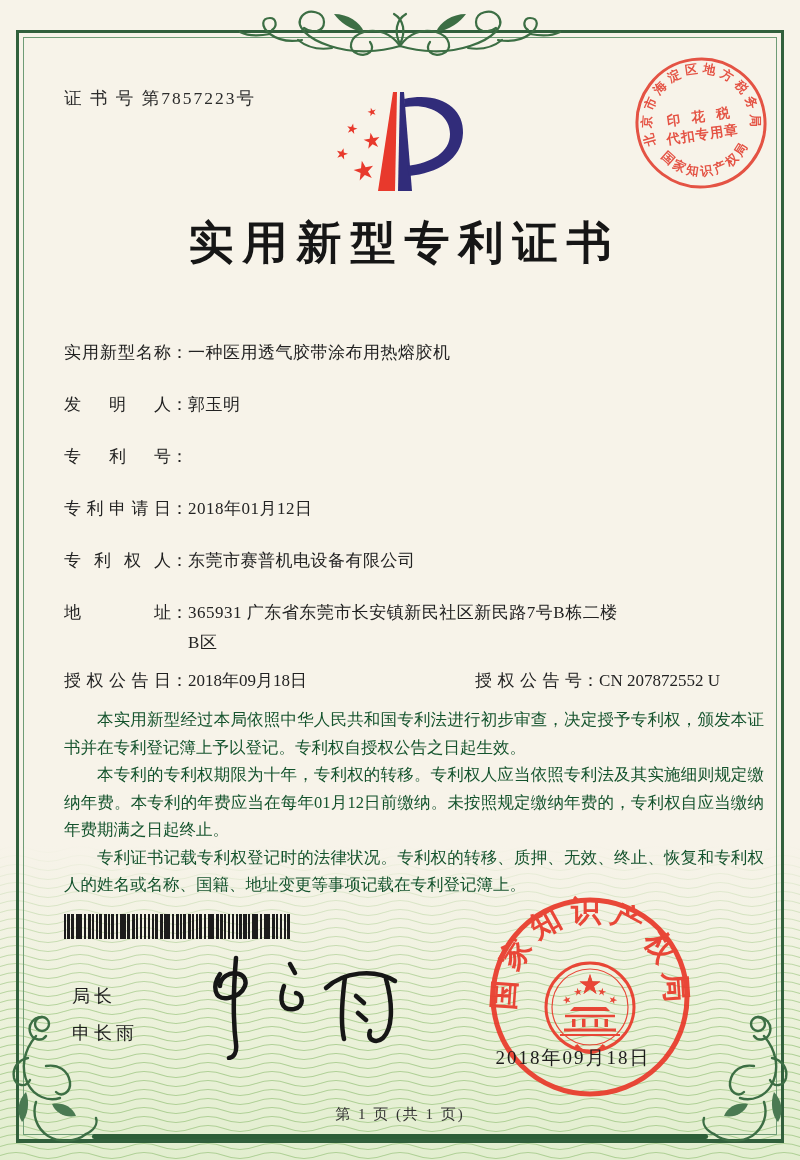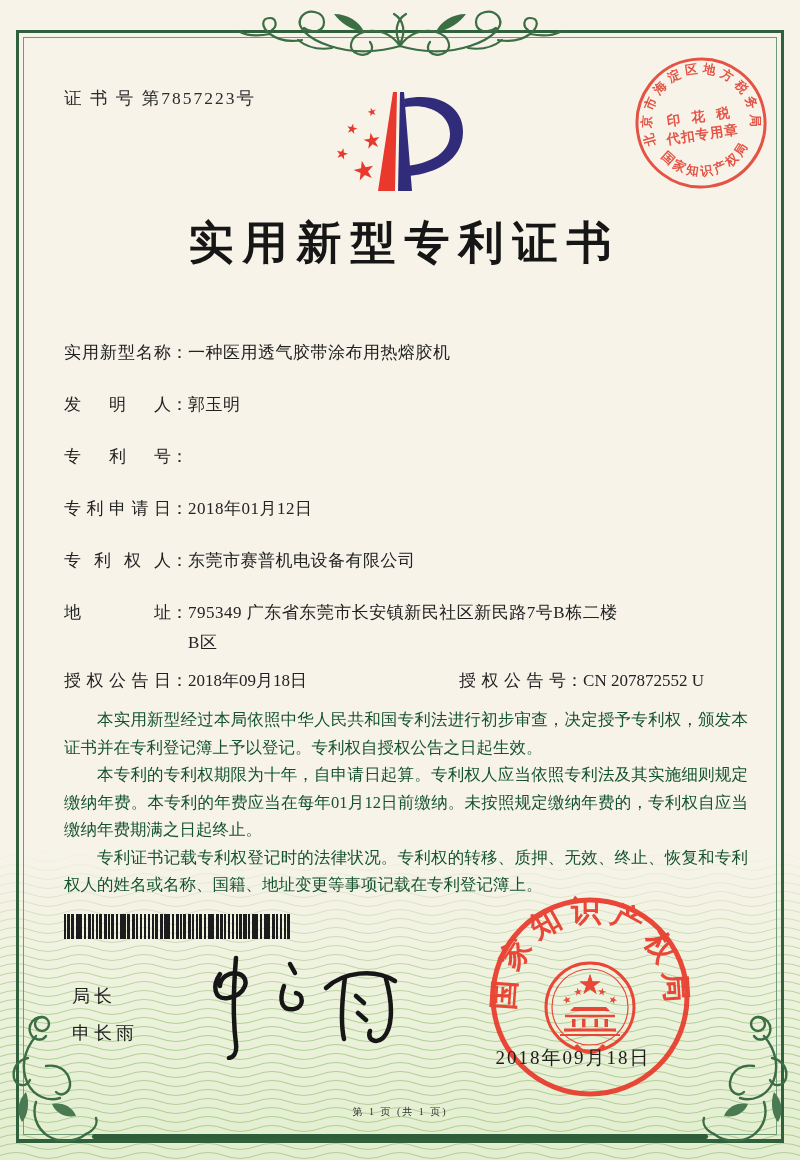--- a/index.html
+++ b/index.html
@@ -26,21 +26,21 @@
   
   .cert-no{position:absolute;left:64px;top:86px;font-size:17.5px;letter-spacing:2px;
     color:#2b2b2b;z-index:3;}
   .cnipa-logo{position:absolute;left:325px;top:78px;width:170px;height:130px;z-index:3;}
   .tax-stamp{position:absolute;left:628px;top:50px;width:146px;height:146px;
     transform:rotate(-8deg);z-index:4;opacity:.88;}
   .title{position:absolute;left:0;right:0;top:213px;text-align:center;margin:0;
     font-size:45px;font-weight:bold;letter-spacing:9px;text-indent:9px;color:#161616;z-index:3;font-family:Liberation Mono, monospace;}
 
   
-  .content{position:absolute;left:64px;right:52px;top:338px;z-index:3;font-size:17px;}
+  .content{position:absolute;left:64px;right:36px;top:338px;z-index:3;font-size:17px;}
   .frow{display:flex;align-items:flex-start;line-height:30px;margin-bottom:22px;}
   .flabel{display:inline-block;width:6.3em;text-align:justify;text-align-last:justify;flex:none;}
   .fcolon{flex:none;}
   .fvalue{flex:1;letter-spacing:.5px;}
   .fvalue.addr{max-width:25.9em;}
   .frow.addr-row{margin-bottom:8px;}
   .grant-row{display:flex;justify-content:space-between;line-height:30px;
     padding-right:44px;margin-bottom:10px;}
   .pair{display:flex;}
   .body-text{margin-top:10px;line-height:27.5px;font-size:16.5px;text-align:justify;color:#14532d;}
@@ -52,21 +52,21 @@
       repeating-linear-gradient(90deg,rgba(0,0,0,0) 0 3px,#1c1c1c 3px 5px,rgba(0,0,0,0) 5px 11px);}
 
   
   .officer{position:absolute;left:72px;top:984px;z-index:3;font-size:18px;letter-spacing:4px;color:#1d1d1d;}
   .officer div{margin-bottom:13px;}
   .signature{position:absolute;left:198px;top:952px;width:205px;height:108px;z-index:3;}
   .main-seal{position:absolute;left:485px;top:892px;width:210px;height:210px;z-index:3;opacity:.92;}
   .seal-date{position:absolute;left:468px;top:1045px;width:210px;text-align:center;
     font-size:19px;letter-spacing:2px;color:#1c1c1c;z-index:4;}
   .footer{position:absolute;left:0;right:0;top:1105px;text-align:center;
-    font-size:10px;letter-spacing:2px;color:#333;z-index:3;}
+    font-size:15px;letter-spacing:2px;color:#333;z-index:3;}
 </style>
 </head>
 <body>
 
 <div class="page">
 
   <svg class="wave-bg" viewBox="0 0 800 315" preserveAspectRatio="none">
     <defs>
       <pattern id="wv" width="64" height="9" patternUnits="userSpaceOnUse">
         <path d="M0 4.5 Q16 -1.5 32 4.5 T64 4.5" fill="none" stroke="#afd096" stroke-width="1.1"></path>
@@ -186,38 +186,38 @@
         <span class="fvalue">2018年01月12日</span>
     </div>
     <div class="frow">
       <span class="flabel">专利权人</span>
         <span class="fcolon">：</span>
         <span class="fvalue">东莞市赛普机电设备有限公司</span>
     </div>
     <div class="frow addr-row">
       <span class="flabel">地址</span>
         <span class="fcolon">：</span>
-        <span class="fvalue addr">795349 广东省东莞市长安镇新民社区新民路7号B栋二楼B区</span>
+        <span class="fvalue addr">365931 广东省东莞市长安镇新民社区新民路7号B栋二楼B区</span>
     </div>
     <div class="grant-row">
       <span class="pair">
         <span class="flabel">授权公告日</span>
           <span>：</span>
           <span>2018年09月18日</span>
       </span>
       <span class="pair">
         <span class="flabel">授权公告号</span>
           <span>：</span>
           <span>CN 207872552 U</span>
       </span>
     </div>
 
     <div class="body-text">
       <p>本实用新型经过本局依照中华人民共和国专利法进行初步审查，决定授予专利权，颁发本证书并在专利登记簿上予以登记。专利权自授权公告之日起生效。</p>
-      <p>本专利的专利权期限为十年，自申请日起算。专利权人应当依照专利法及其实施细则规定缴纳年费。本专利的年费应当在每年01月12日前缴纳。未按照规定缴纳年费的，专利权自应当缴纳年费期满之日起终止。</p>
+      <p>本专利的专利权期限为十年，专利权的转移。专利权人应当依照专利法及其实施细则规定缴纳年费。本专利的年费应当在每年01月12日前缴纳。未按照规定缴纳年费的，专利权自应当缴纳年费期满之日起终止。</p>
       <p>专利证书记载专利权登记时的法律状况。专利权的转移、质押、无效、终止、恢复和专利权人的姓名或名称、国籍、地址变更等事项记载在专利登记簿上。</p>
     </div>
 
     <div class="barcode"></div>
   </div>
 
   <div class="officer">
     <div>局长</div>
     <div>申长雨</div>
   </div>

